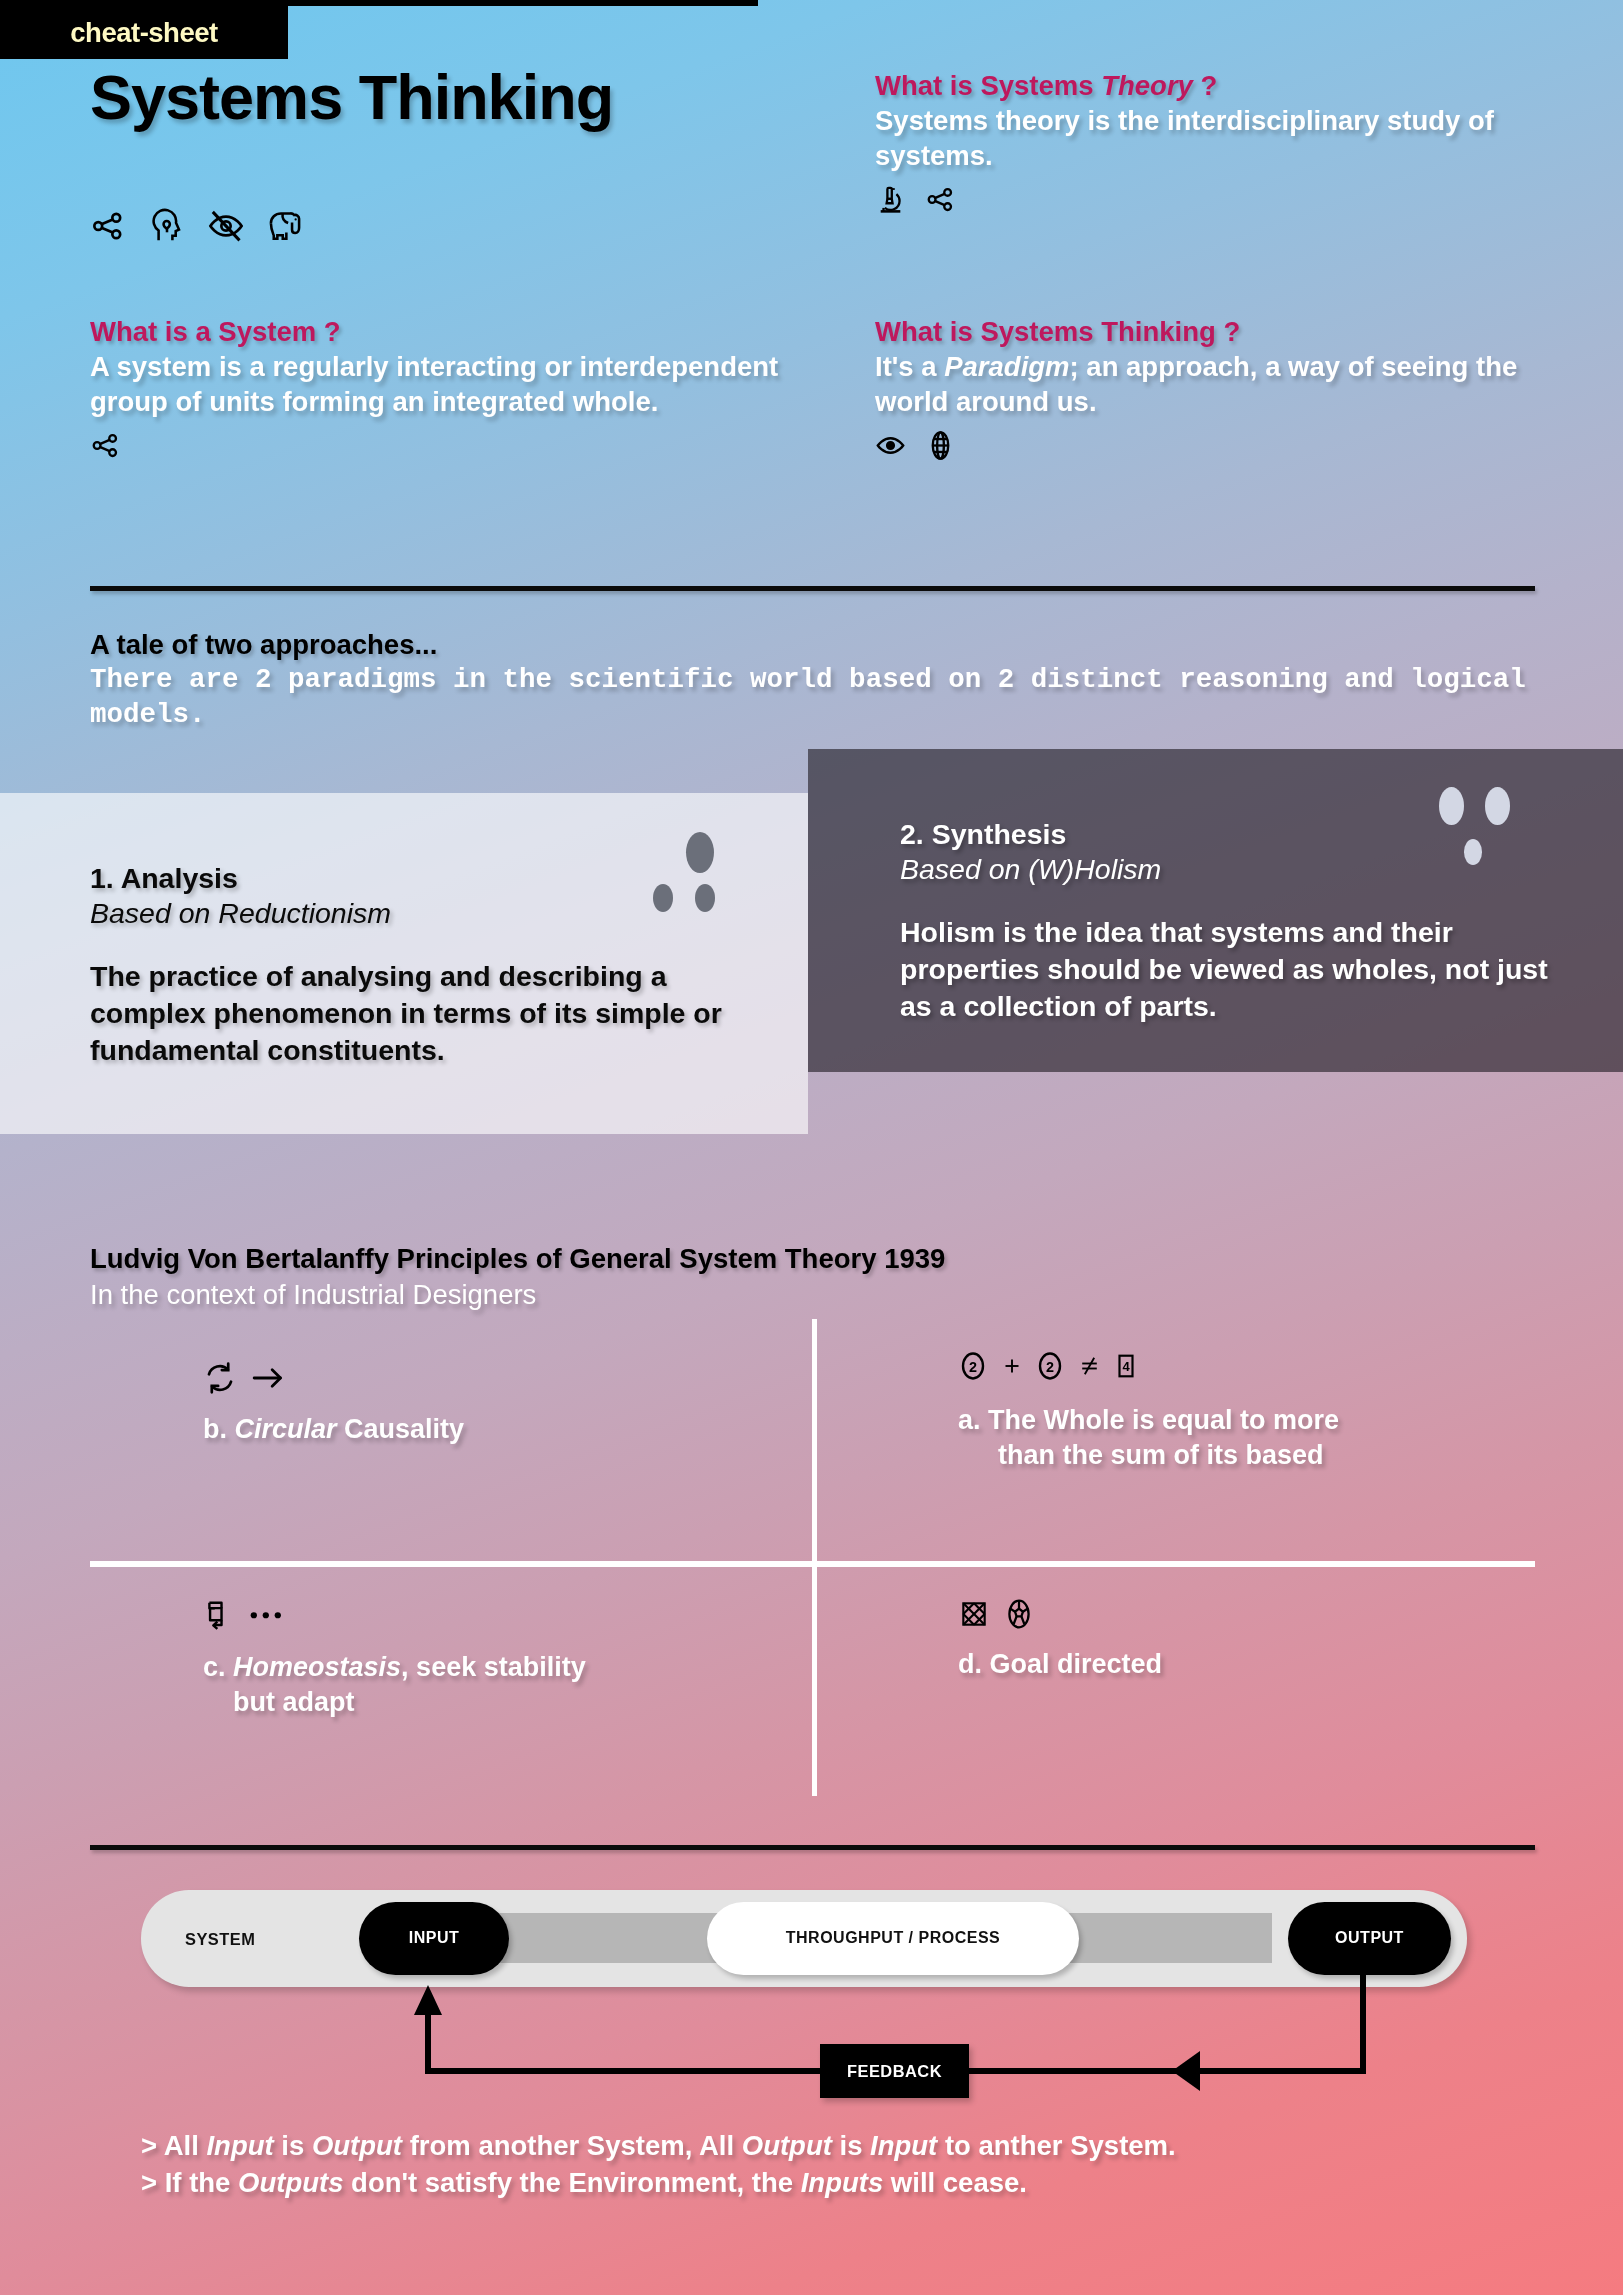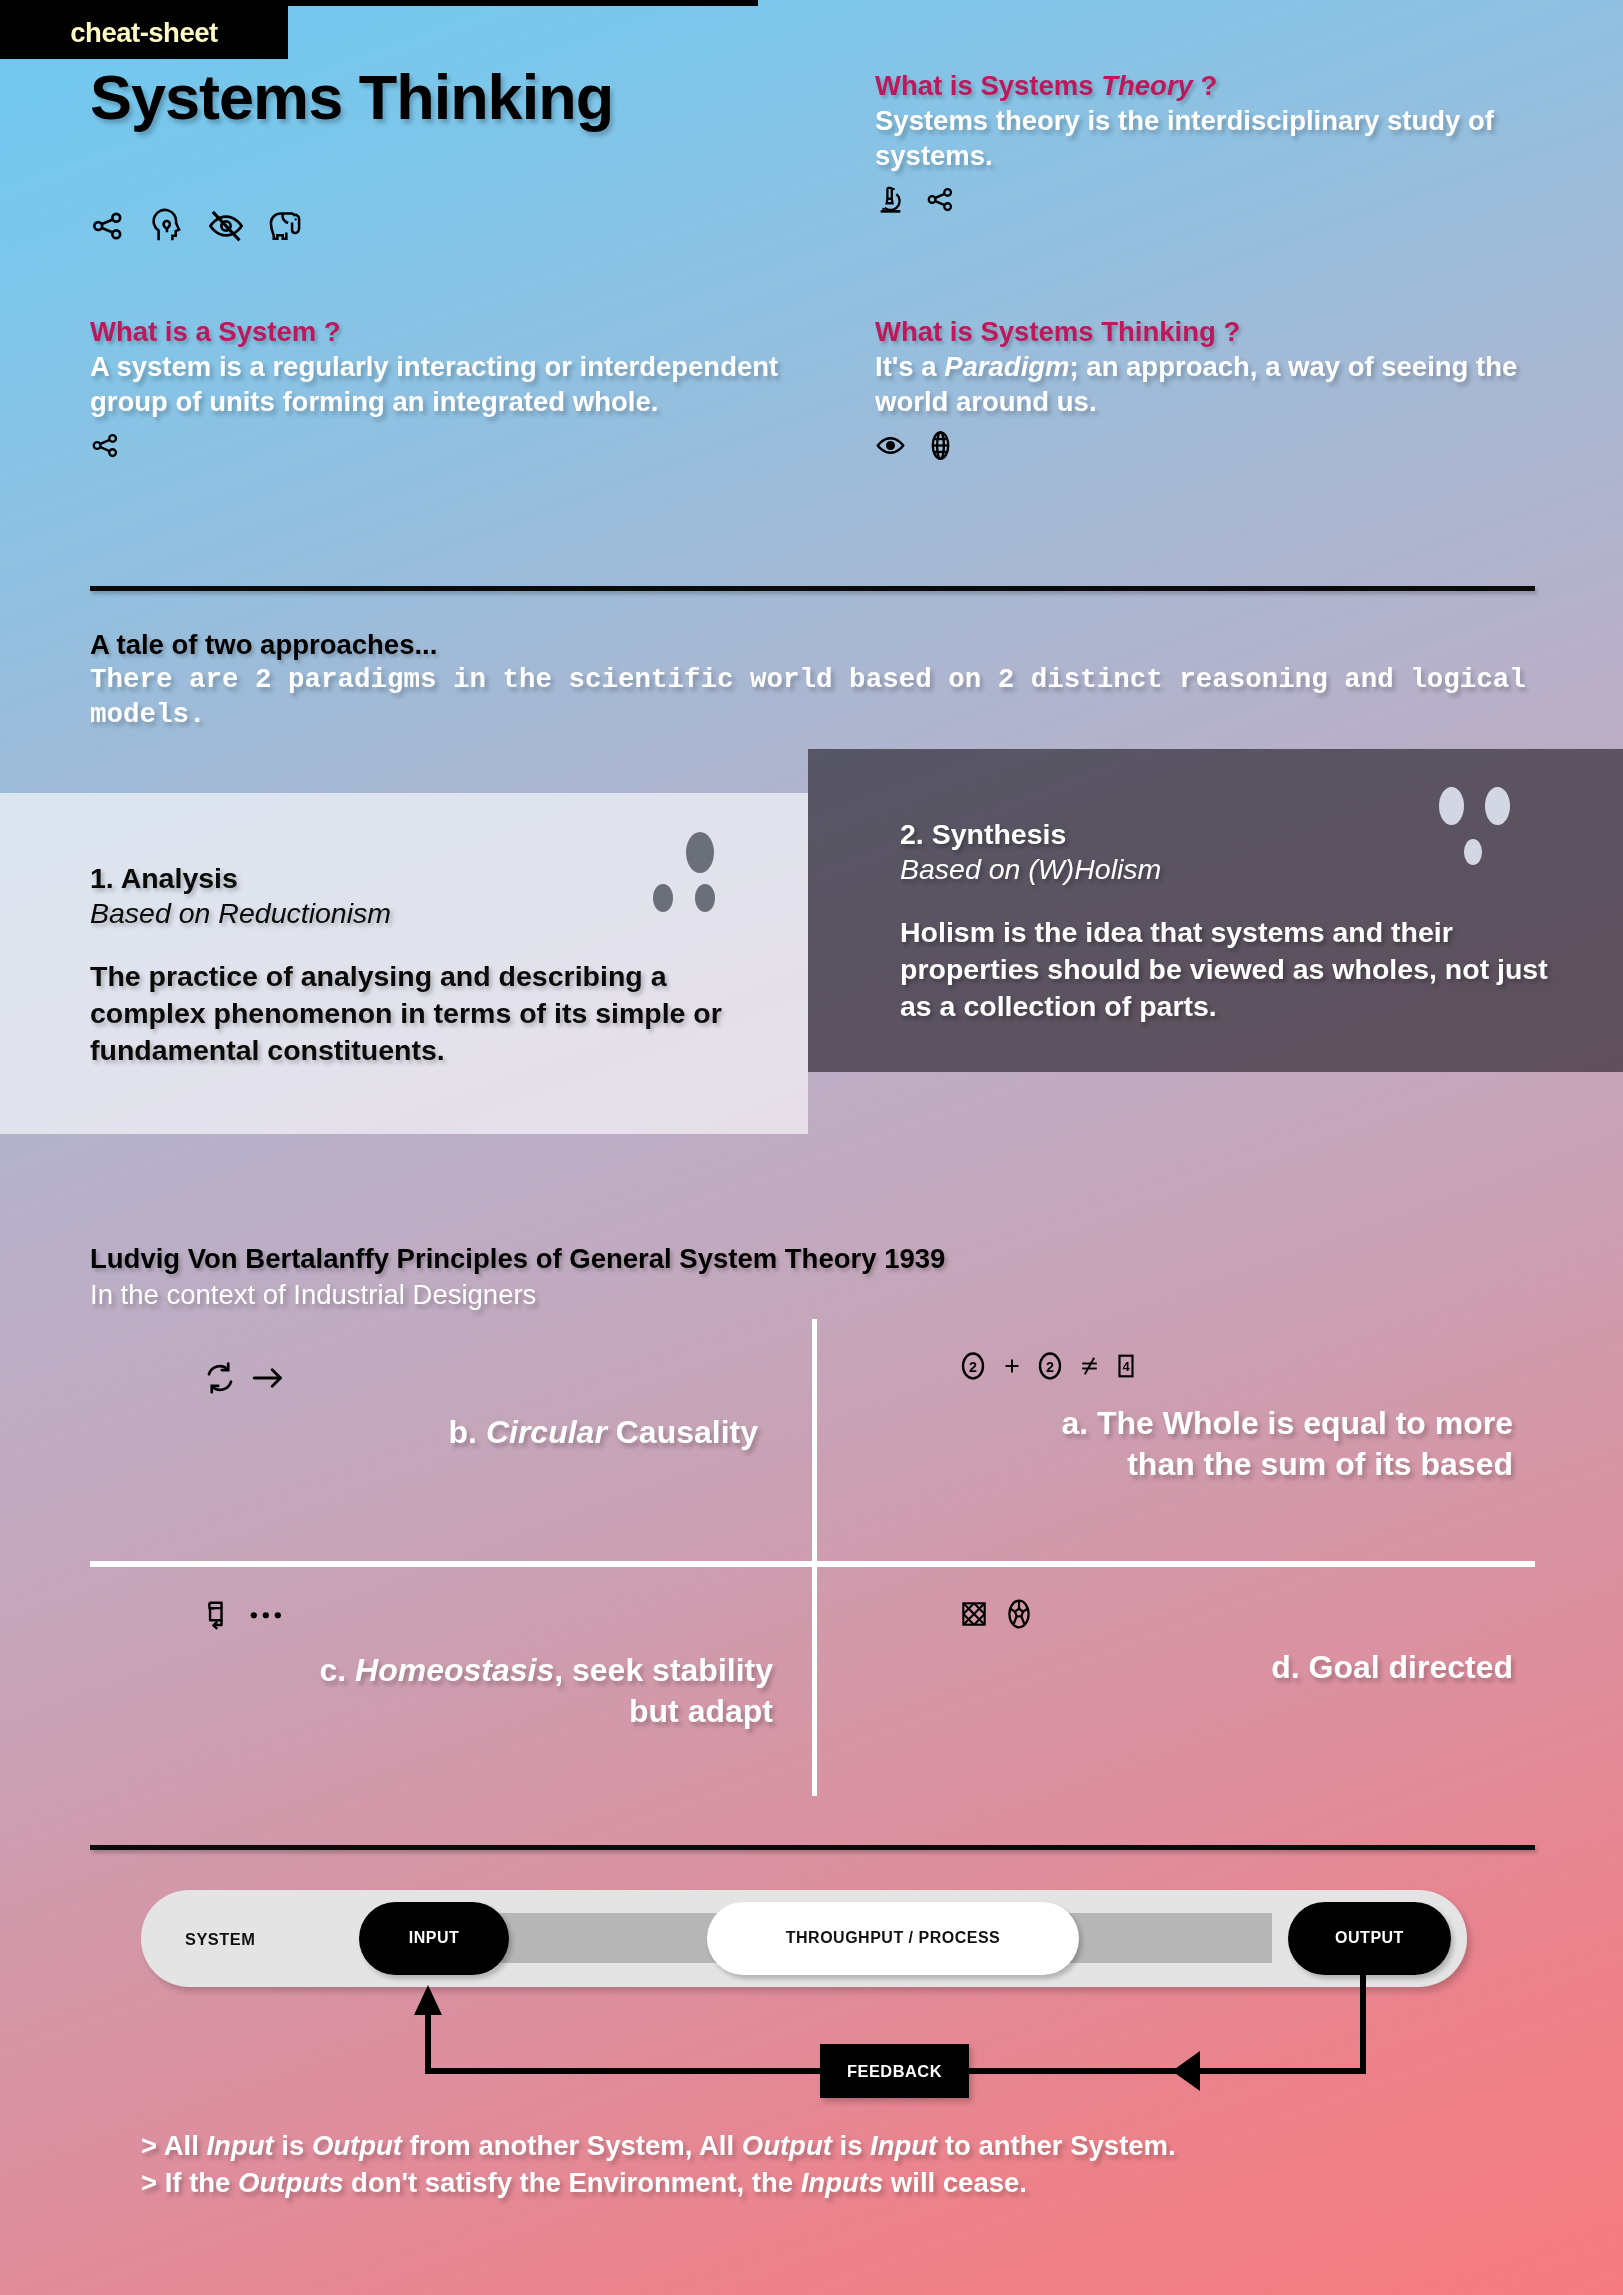--- a/index.html
+++ b/index.html
@@ -92,22 +92,22 @@
   #berta .b-sub  { font-size:27.5px; font-weight:normal; color:#fff; line-height:1.30;
                    text-shadow:2.9px 3.9px 4.3px rgba(0,0,0,0.22); }
 
   
   #quad-vline { position:absolute; left:812px; top:1319px; width:5.3px; height:477px;
                 background:#fff; }
   #quad-hline { position:absolute; left:90px; top:1561px; width:1445px; height:6.3px;
                 background:#fff; }
   .quad { position:absolute; }
   .quad-icons { display:flex; align-items:center; gap:12.5px; }
-  .quad-label { font-size:32px; font-weight:bold; color:#fff; line-height:1.28;
-                margin-top:17.4px; text-shadow:2.9px 3.9px 4.3px rgba(0,0,0,0.22);text-align:right; }
+  .quad-label { font-size:27px; font-weight:bold; color:#fff; line-height:1.28;
+                margin-top:17.4px; text-shadow:2.9px 3.9px 4.3px rgba(0,0,0,0.22); }
   .quad-label i { font-style:italic; }
 
   
   #sysdiagram { position:absolute; left:141px; top:1890px; width:1326px; height:97px;
                 background:#e4e4e4; border-radius:48px;
                 box-shadow:3.9px 4.8px 6.8px rgba(0,0,0,0.18); }
   #sys-label { position:absolute; left:44px; top:50%; transform:translateY(-50%);
                font-size:16.4px; font-weight:bold; color:#111; letter-spacing:0.5px; }
   #sys-bar { position:absolute; left:330px; top:23px; width:801px; height:50px;
              background:#b6b6b6; }

